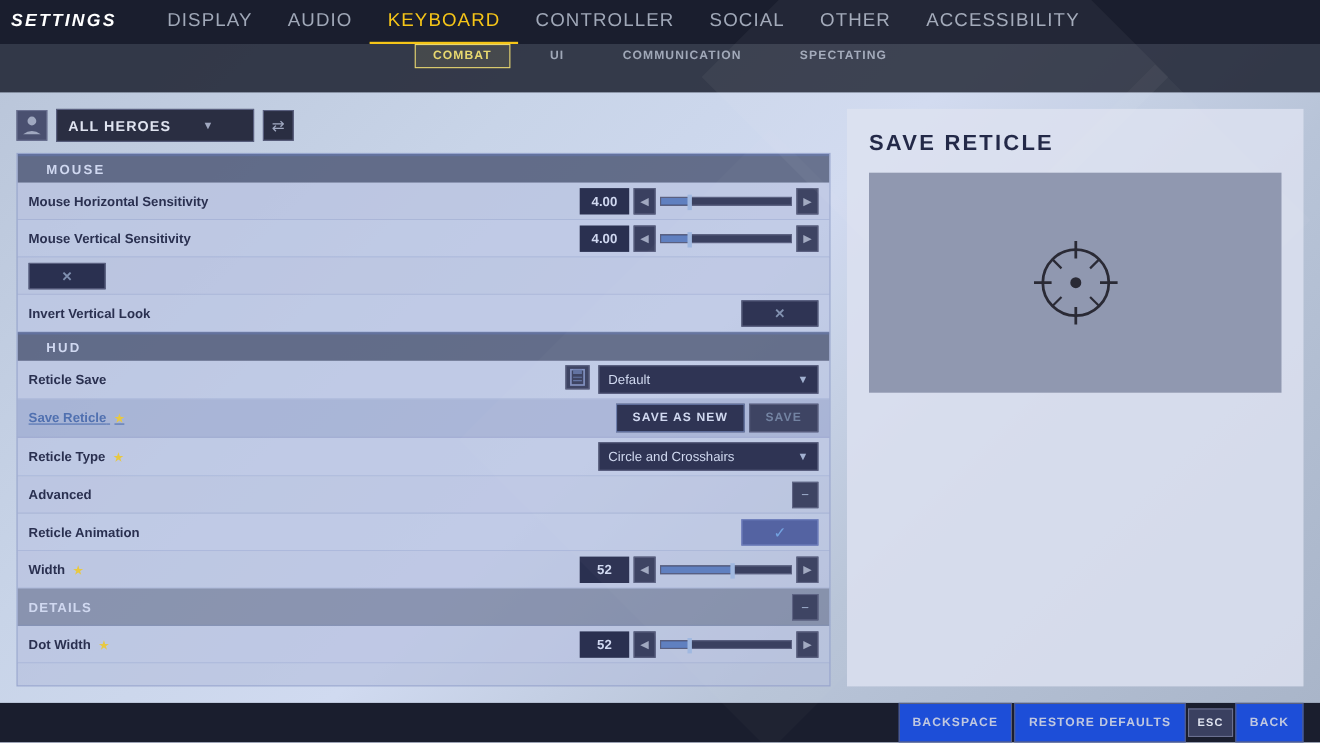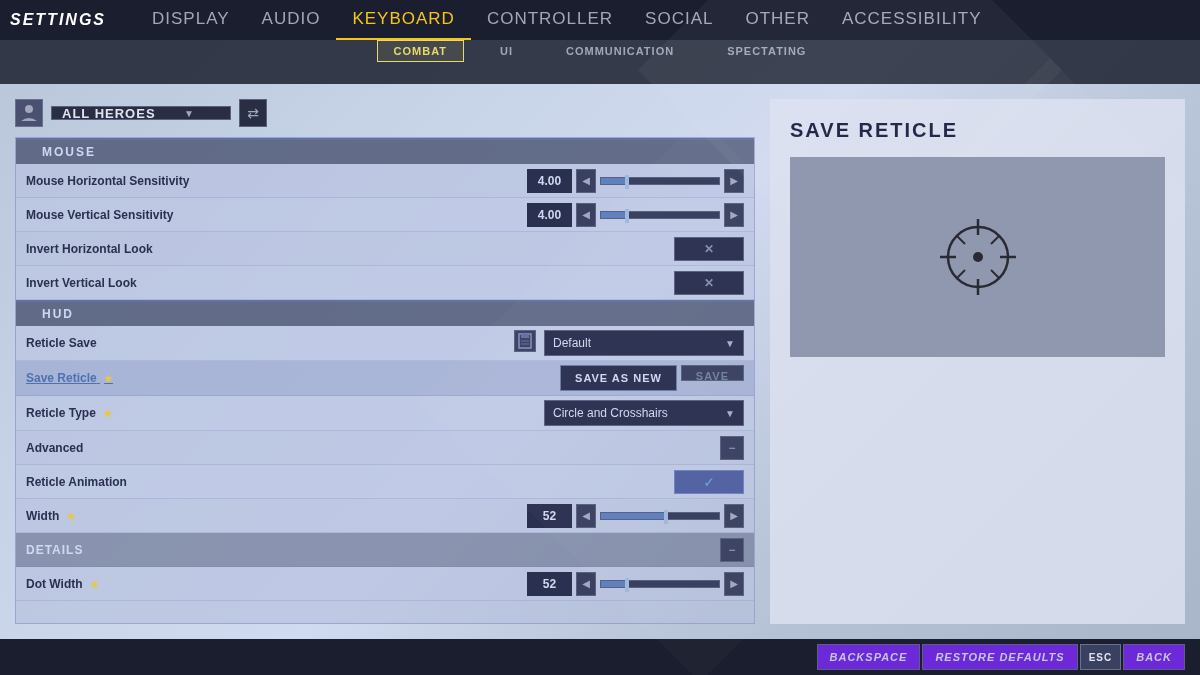--- a/index.html
+++ b/index.html
@@ -161,21 +161,21 @@
       font-size: 13px;
       font-weight: 700;
       letter-spacing: 1px;
       text-transform: uppercase;
       padding: 4px 35px 4px 10px;
       cursor: pointer;
       min-width: 180px;
       display: flex;
       align-items: center;
       justify-content: space-between;
-      height: 14px;
+      height: 30px;
     }
 
     .hero-swap-icon {
       width: 28px;
       height: 28px;
       background: #2a2e42;
       border: 1px solid #5a6080;
       display: flex;
       align-items: center;
       justify-content: center;
@@ -338,21 +338,21 @@
     .btn-save {
       background: #3a4060;
       border: 1px solid #5a6080;
       color: #7080a0;
       font-size: 11px;
       font-weight: 700;
       letter-spacing: 1px;
       padding: 4px 14px;
       cursor: pointer;
       text-transform: uppercase;
-      height: 16px;
+      height: 26px;
     }
 
     
     .file-icon {
       width: 22px;
       height: 22px;
       background: #3a4060;
       border: 1px solid #5a6080;
       display: flex;
       align-items: center;
@@ -428,33 +428,32 @@
       background: #1a1e2e;
       height: 36px;
       display: flex;
       align-items: center;
       justify-content: flex-end;
       padding: 0 15px;
       gap: 2px;
     }
 
     .bottom-btn {
-      background: #6d28d9;
+      background: #1d4ed8;
       border: 1px solid #5a6080;
       color: #c0c8e0;
       font-size: 11px;
       font-weight: 700;
       letter-spacing: 1px;
       text-transform: uppercase;
       padding: 4px 12px;
       cursor: pointer;
-      height: 26px;
-      display: flex;
-      align-items: center;
-      font-style: italic;
+      height: 36px;
+      display: flex;
+      align-items: center;
     }
 
     .bottom-key {
       background: #3a4060;
       border: 1px solid #6a7090;
       color: #e0e4f0;
       font-size: 10px;
       font-weight: 700;
       letter-spacing: 1px;
       padding: 4px 8px;
@@ -578,21 +577,20 @@
             <div class="slider-arrow">◀</div>
             <div class="slider-track">
               <div class="slider-fill" style="width:22%;"></div>
               <div class="slider-thumb" style="left:20%;"></div>
             </div>
             <div class="slider-arrow">▶</div>
           </div>
         </div>
 
         <div class="setting-row">
-          <span class="setting-label">Invert Horizontal Look</span>
           <div class="toggle-box">
             <span class="toggle-x">✕</span>
           </div>
         </div>
 
         <div class="setting-row">
           <span class="setting-label">Invert Vertical Look</span>
           <div class="toggle-box">
             <span class="toggle-x">✕</span>
           </div>

